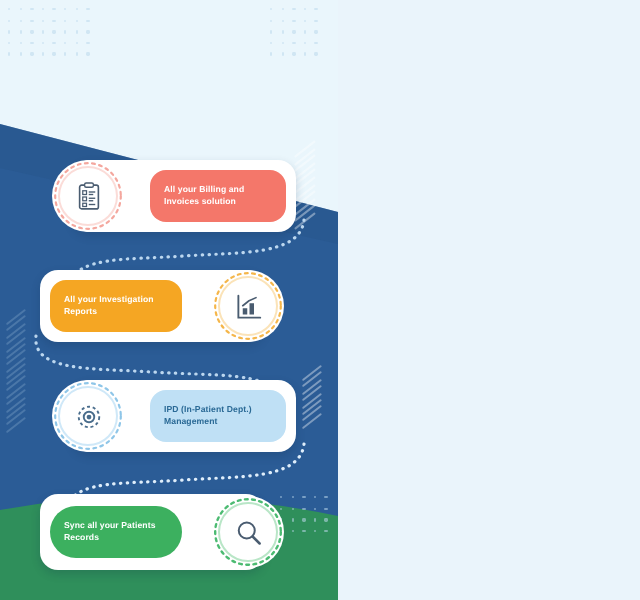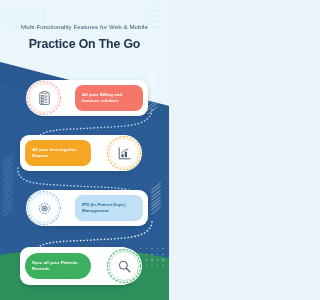--- a/index.html
+++ b/index.html
@@ -201,24 +201,20 @@
       <i style="width: 12px; left: 0px; top: 0px;"></i>
       <i style="width: 12px; left: 0px; top: 3.4px;"></i>
       <i style="width: 12px; left: 0px; top: 6.8px;"></i>
       <i style="width: 12px; left: 0px; top: 10.2px;"></i>
       <i style="width: 12px; left: 0px; top: 13.6px;"></i>
       <i style="width: 12px; left: 0px; top: 17px;"></i>
       <i style="width: 12px; left: 0px; top: 20.4px;"></i>
       <i style="width: 12px; left: 0px; top: 23.8px;"></i>
     </div>
 
-  <div class="header">
-    <div class="subtitle">Multi-Functionality Features for Web &amp; Mobile</div>
-    <div class="title">Practice On The Go</div>
-  </div>
 
   <svg class="connectors" viewBox="0 0 169 300" preserveAspectRatio="none">
     <path d="M152 110 C 150 128, 120 126, 92 128 C 62 130, 40 128, 34 142" fill="none" stroke="#bcd7ef" stroke-width="1.6" stroke-linecap="round" stroke-dasharray="0.2 3.2"></path>
     <path d="M18 168 C 16 186, 46 184, 76 186 C 108 188, 134 186, 140 198" fill="none" stroke="#bcd7ef" stroke-width="1.6" stroke-linecap="round" stroke-dasharray="0.2 3.2"></path>
     <path d="M152 222 C 150 240, 120 238, 92 240 C 62 242, 40 240, 34 252" fill="none" stroke="#dfeefb" stroke-width="1.6" stroke-linecap="round" stroke-dasharray="0.2 3.2"></path>
   </svg>
 
   <div class="row" style="left:26px;top:78px;width:122px;height:40px;">
     <div class="card ltr" style="left:10px;top:2px;width:112px;height:36px;"></div>
 

